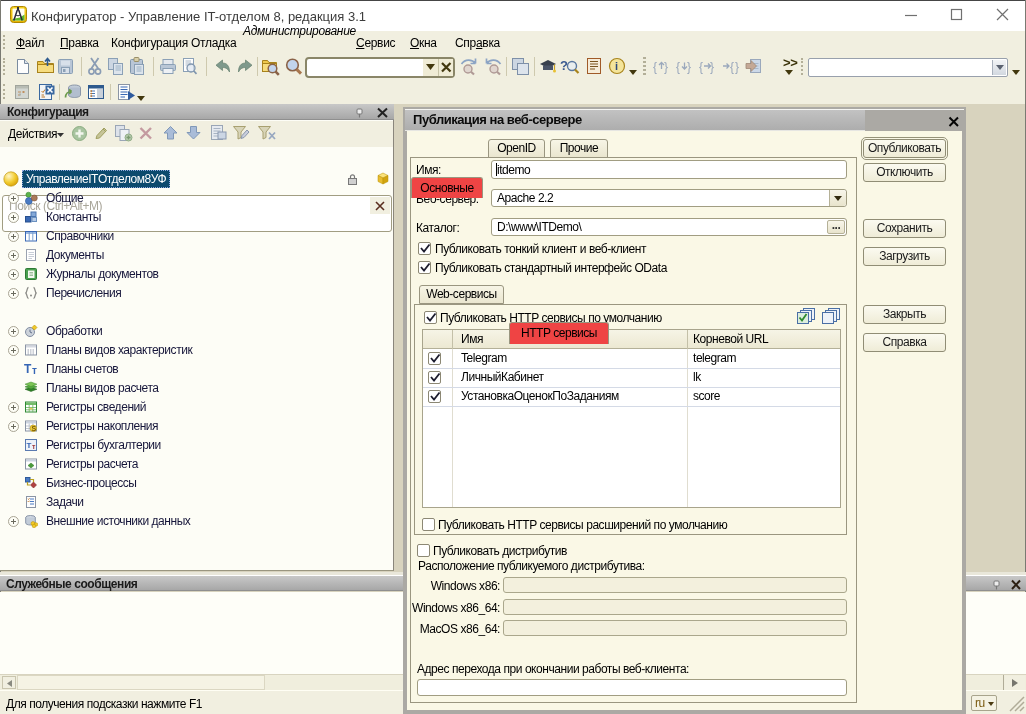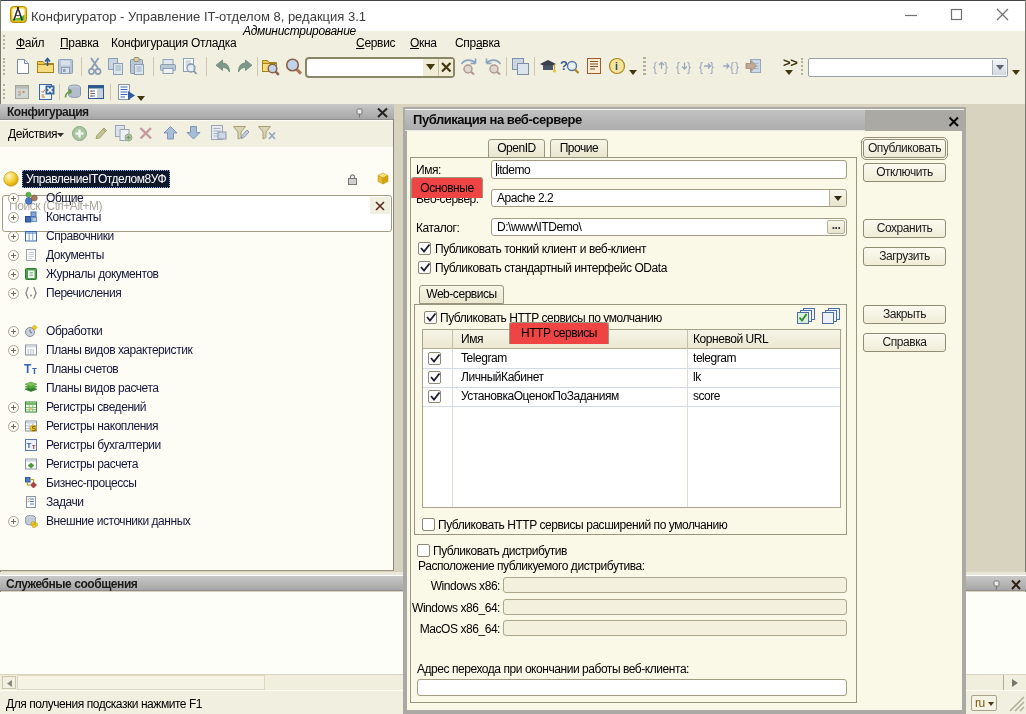--- a/index.html
+++ b/index.html
@@ -342,21 +342,21 @@
    <path d="M3 5.5 L8 5.5 M5.5 3 L5.5 8" stroke="#6a6a5e" stroke-width="1"></path>
   </g>
  </defs>
 </svg>
 <div id="tree" class="abs" style="left:0;top:170px;width:393px;height:400px;">
 
  <div class="trow" style="top:0px;">
   <svg class="ticon" style="left:3px;top:1px" width="16" height="16">
         <circle cx="8" cy="8" r="7.2" fill="url(#sph)" stroke="#b88d00" stroke-width="0.6"></circle>
       </svg>
-  <div style="position:absolute;left:22px;top:0px;height:18px;background:#0f172a;border:1px dotted #90a8e0;padding:0 3px;color:#fff;line-height:17px;">УправлениеITОтделом8УФ</div>
+  <div style="position:absolute;left:22px;top:0px;height:18px;background:#0c4a6e;border:1px dotted #90a8e0;padding:0 3px;color:#fff;line-height:17px;">УправлениеITОтделом8УФ</div>
   <svg class="ticon" style="left:347px;top:3px" width="11" height="13" viewBox="0 0 11 13">
     <rect x="1.5" y="5.5" width="8" height="6" fill="#d0d0d0" stroke="#787878"></rect>
     <path d="M3.5 5.5 V3.8 A2 2 0 0 1 7.5 3.8 V5.5" fill="none" stroke="#787878" stroke-width="1.2"></path>
   </svg>
   <svg class="ticon" style="left:377px;top:2px" width="12" height="13" viewBox="0 0 12 13">
     <path d="M1 3.5 L6 1 L11 3.5 L6 6 Z" fill="#fbe27a" stroke="#b89000" stroke-width="0.5"></path>
     <path d="M1 3.5 L6 6 L6 12 L1 9.5 Z" fill="#e8bc30" stroke="#b89000" stroke-width="0.5"></path>
     <path d="M11 3.5 L6 6 L6 12 L11 9.5 Z" fill="#d2a410" stroke="#b89000" stroke-width="0.5"></path>
   </svg>
  </div>

